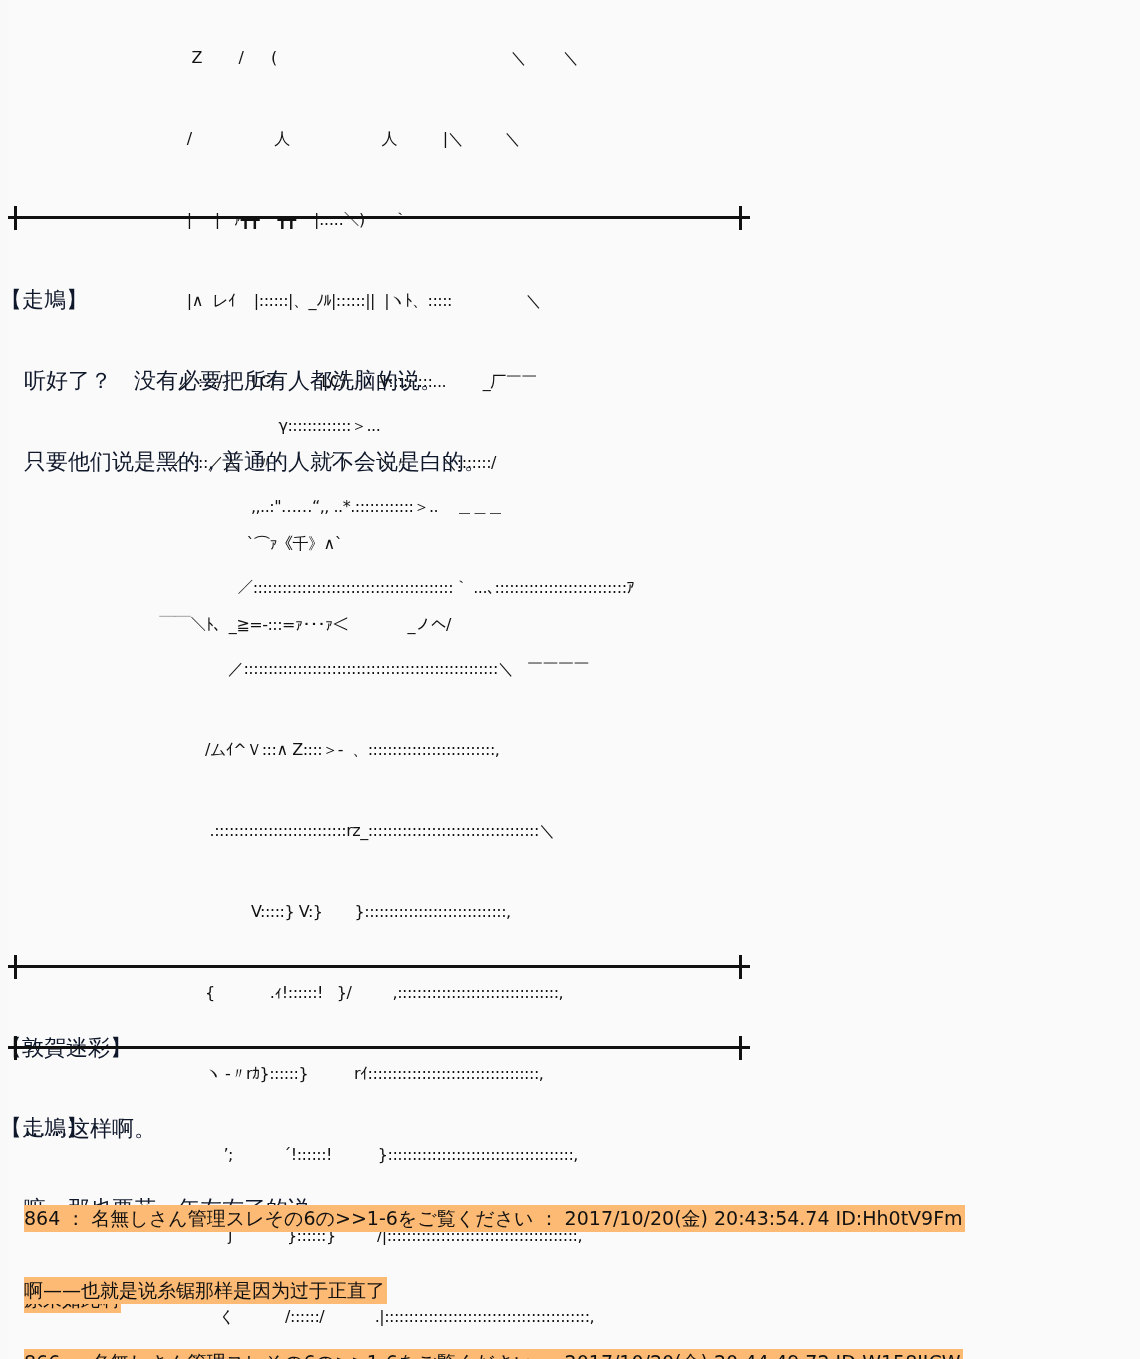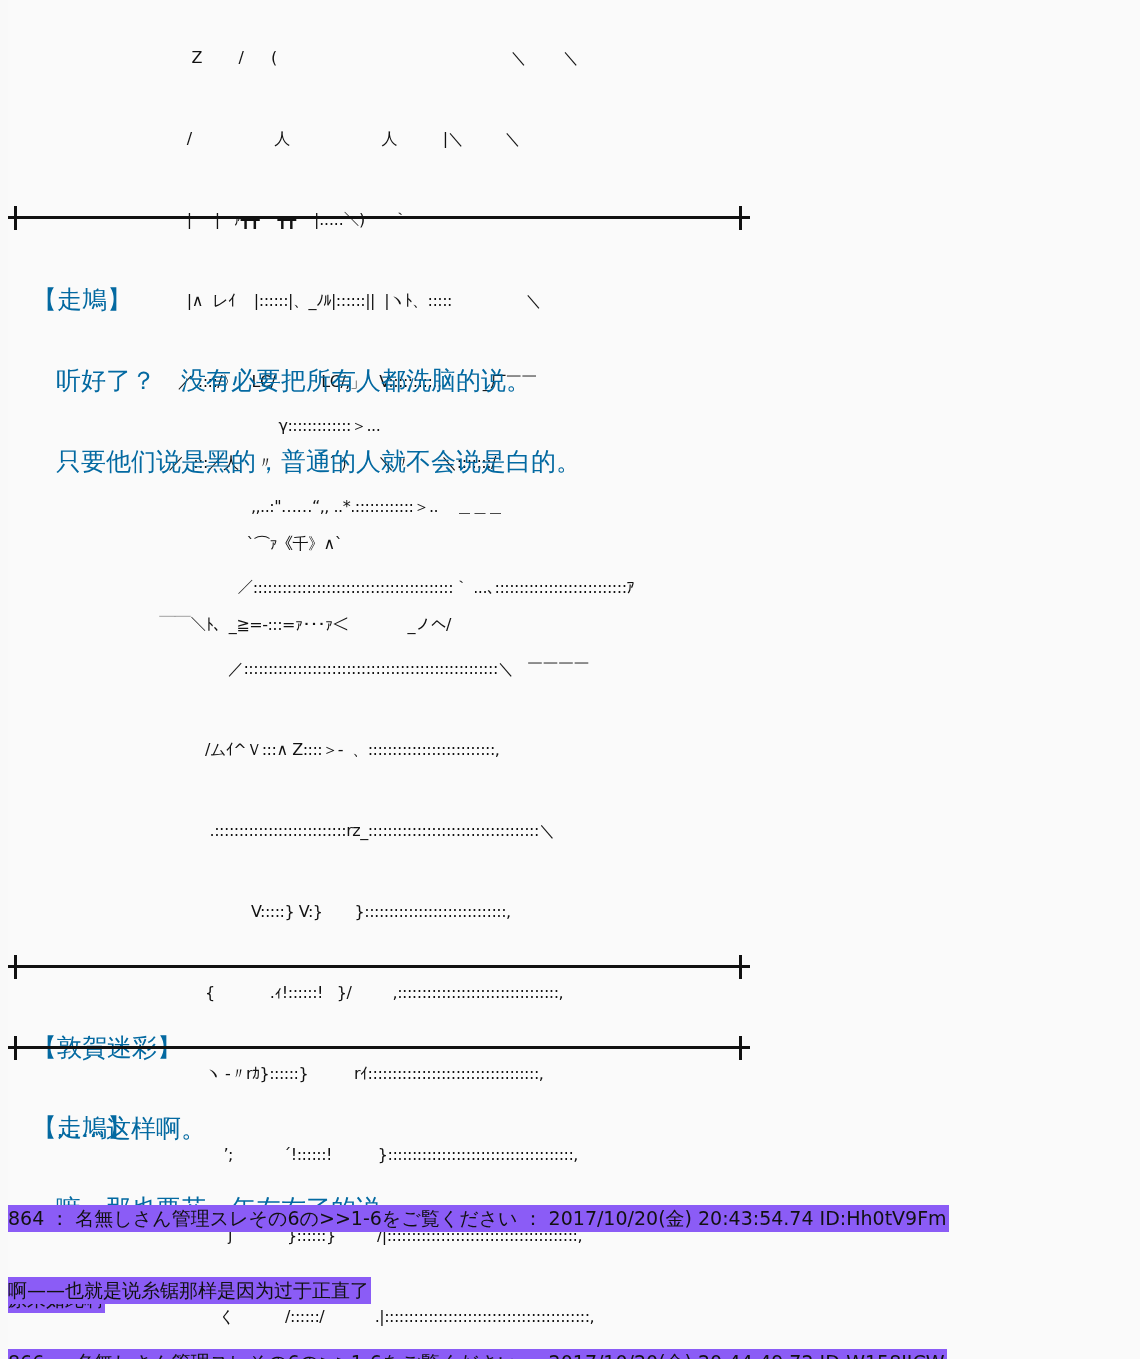--- a/index.html
+++ b/index.html
@@ -51,39 +51,40 @@
     position: absolute;
     top: 0;
     width: 3px;
     height: 24px;
     background: #111;
   }
   .rule .tick.l { left: 6px; }
   .rule .tick.r { right: 8px; }
   .dialog {
     position: absolute;
-    left: 32px;
-    font-size: 25px;
+    left: 0;
+    font-size: 22px;
     line-height: 27px;
-    color: #0369a1;
+    color: #0f172a;
     white-space: pre;
   }
   .dialog .speaker { display: block; }
   .dialog .line { display: block; padding-left: 24px; }
   .post {
     position: absolute;
     left: 8px;
     font-size: 19px;
     line-height: 27px;
     white-space: pre;
   }
   .post .hl {
-    background: #8b5cf6;
+    background: #fdba74;
     display: inline-block;
     padding-right: 2px;
+    margin-left: 16px;
   }
   .post .header, .post .body { display: block; }
 </style>
 </head>
 <body>
 
 <div class="page"></div>
 
 <div class="aa" style="left:8px; top:-10px;">
   <div>                                        Z        /      (                                                   ＼        ＼</div>

